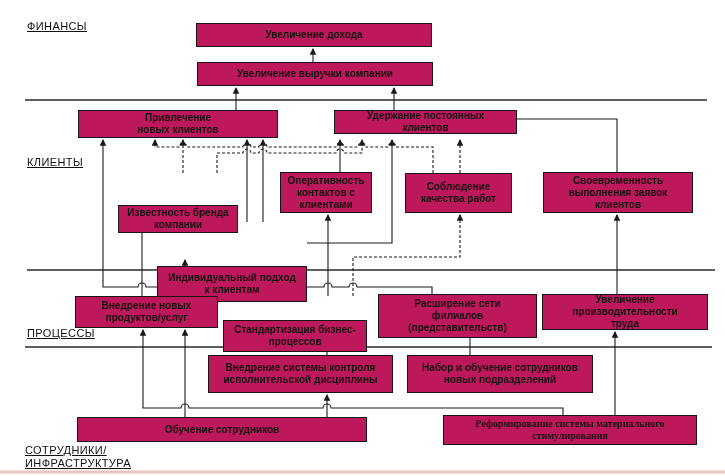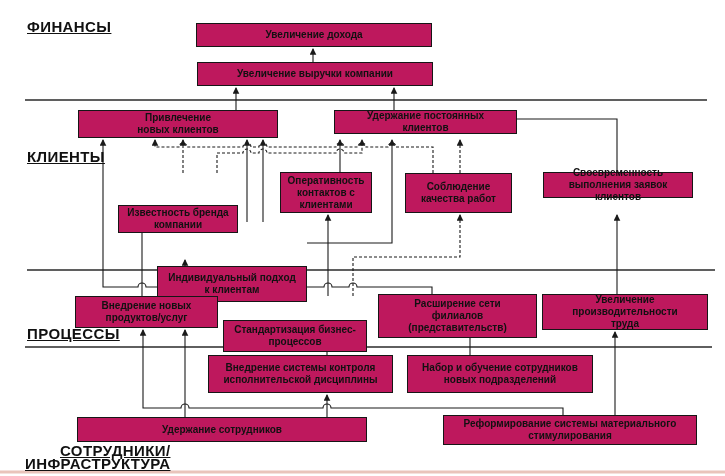--- a/index.html
+++ b/index.html
@@ -9,21 +9,21 @@
   }
   #edge-layer{position:absolute;left:0;top:0;width:725px;height:476px;}
   .node{
     position:absolute;box-sizing:border-box;background:#be185d;
     border:1.4px solid #161616;
     display:flex;align-items:center;justify-content:center;text-align:center;
     font-size:10px;font-weight:bold;color:#111;line-height:12px;padding:1px 3px;
     white-space:pre-line;
   }
   .section-label{
-    position:absolute;font-size:15px;font-weight:bold;color:#111;
+    position:absolute;font-size:11px;font-weight:normal;color:#111;
     text-decoration:underline;letter-spacing:0.4px;line-height:13px;
     white-space:pre-line;
   }
 </style>
 </head>
 <body>
 
 <div id="canvas">
   <svg id="edge-layer" width="725" height="476" viewBox="0 0 725 476" xmlns="http://www.w3.org/2000/svg">
       <defs>
@@ -67,43 +67,43 @@
 новых клиентов</div>
       <div class="node" style="left: 300px; top: 110px; width: 183px; height: 24px; margin-left: 34px;">Удержание постоянных
 клиентов</div>
       <div class="node" style="left: 118px; top: 173px; width: 120px; height: 28px; margin-top: 32px;">Известность бренда
 компании</div>
       <div class="node" style="left: 280px; top: 172px; width: 92px; height: 41px;">Оперативность
 контактов с
 клиентами</div>
       <div class="node" style="left: 405px; top: 173px; width: 107px; height: 40px;">Соблюдение
 качества работ</div>
-      <div class="node" style="left: 543px; top: 172px; width: 150px; height: 26px;">Своевременность
+      <div class="node" style="left: 543px; top: 172px; width: 150px; height: 41px;">Своевременность
 выполнения заявок
 клиентов</div>
       <div class="node" style="left: 157px; top: 222px; width: 150px; height: 36px; margin-top: 44px;">Индивидуальный подход
 к клиентам</div>
       <div class="node" style="left: 75px; top: 296px; width: 143px; height: 32px;">Внедрение новых
 продуктов/услуг</div>
       <div class="node" style="left: 223px; top: 296px; width: 144px; height: 32px; margin-top: 24px;">Стандартизация бизнес-
 процессов</div>
       <div class="node" style="left: 378px; top: 294px; width: 159px; height: 44px;">Расширение сети
 филиалов
 (представительств)</div>
       <div class="node" style="left: 542px; top: 294px; width: 166px; height: 36px;">Увеличение
 производительности
 труда</div>
       <div class="node" style="left: 208px; top: 355px; width: 185px; height: 38px;">Внедрение системы контроля
 исполнительской дисциплины</div>
       <div class="node" style="left: 407px; top: 355px; width: 186px; height: 38px;">Набор и обучение сотрудников
 новых подразделений</div>
-      <div class="node" style="left: 77px; top: 417px; width: 290px; height: 25px;">Удержание сотрудников</div>
-      <div class="node" style="left: 443px; top: 415px; width: 254px; height: 30px;">Реформирование системы материального
+      <div class="node" style="left: 77px; top: 417px; width: 290px; height: 25px;">Обучение сотрудников</div>
+      <div class="node" style="left: 443px; top: 415px; width: 254px; height: 30px; font-family: Liberation Serif, serif;">Реформирование системы материального
 стимулирования</div>
     </div>
   <div id="label-layer">
       <div class="section-label" style="left: 27px; top: 20px;">ФИНАНСЫ</div>
-      <div class="section-label" style="left: 27px; top: 150px;">КЛИЕНТЫ</div>
+      <div class="section-label" style="left: 27px; top: 156px;">КЛИЕНТЫ</div>
       <div class="section-label" style="left: 27px; top: 327px;">ПРОЦЕССЫ</div>
-      <div class="section-label" style="left: 25px; top: 444px; text-align: right;">СОТРУДНИКИ/
+      <div class="section-label" style="left: 25px; top: 444px;">СОТРУДНИКИ/
 ИНФРАСТРУКТУРА</div>
     </div>
 </div>
 
 </body></html>

